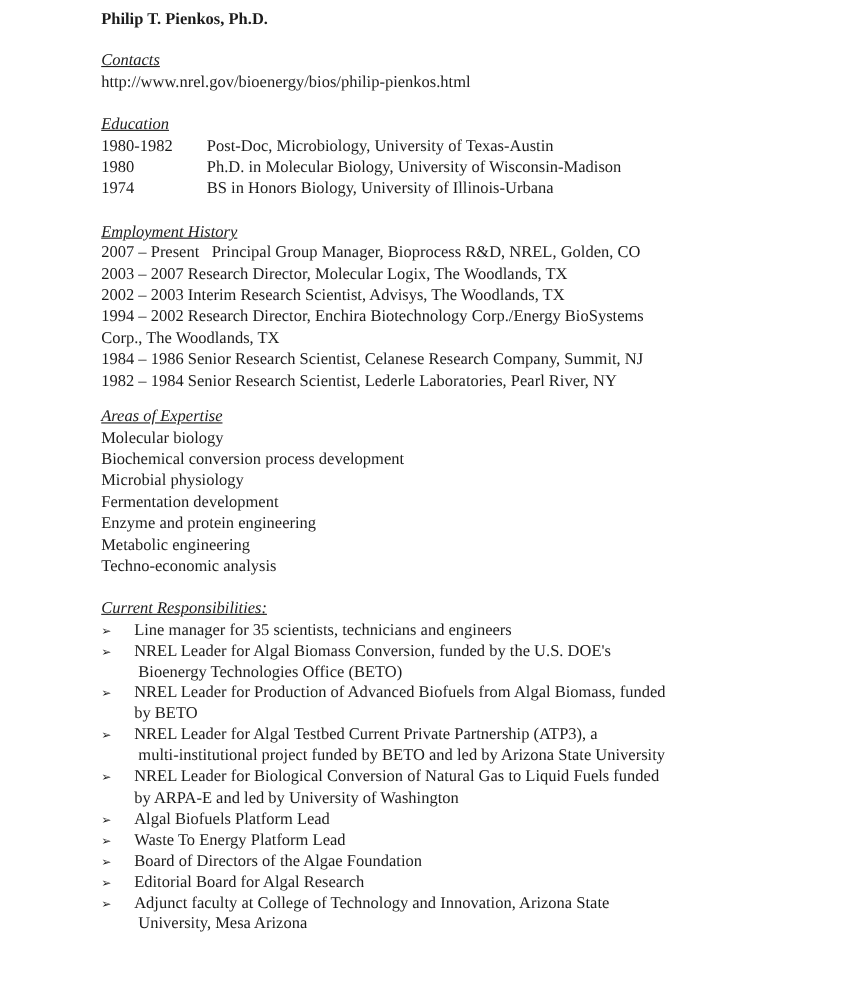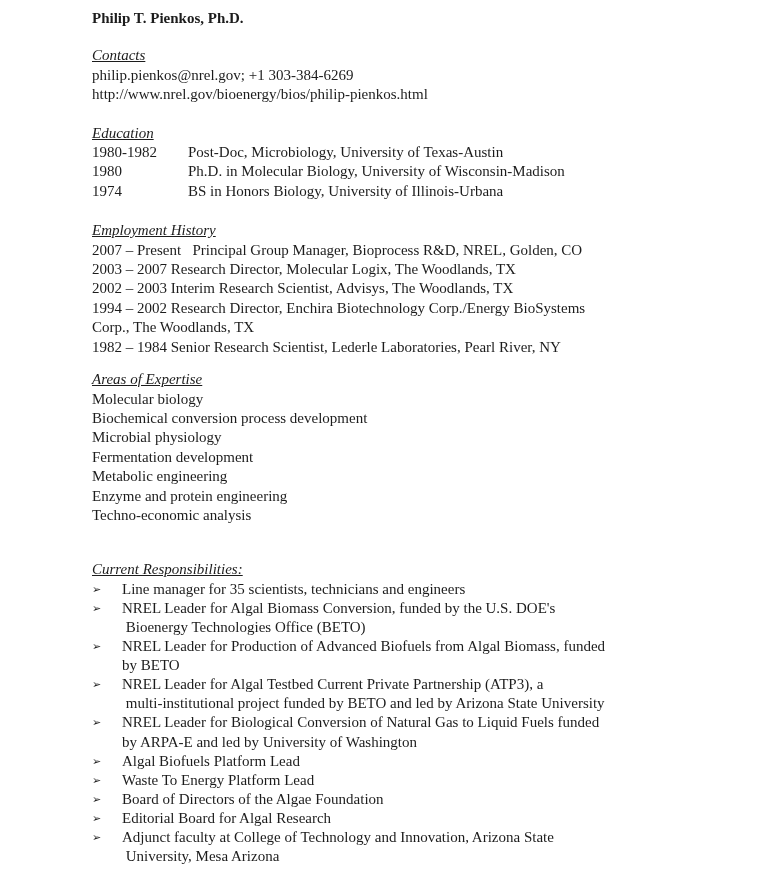--- a/index.html
+++ b/index.html
@@ -29,21 +29,21 @@
     margin: 0;
   }
   .sec-heading {
     font-style: italic;
     text-decoration: underline;
   }
   .sec-contacts { margin-top: 18px; }
   .sec-education { margin-top: 19px; }
   .sec-employment { margin-top: 20px; }
   .sec-expertise { margin-top: 13px; }
-  .sec-responsibilities { margin-top: 35px; }
+  .sec-responsibilities { margin-top: 19px; }
   .edu-row { display: flex; }
   .edu-year { width: 96px; flex: none; }
   .edu-degree { flex: 1; }
   .emp-entry { white-space: pre-wrap; }
   .emp-gap { margin-top: 3px; }
   .resp-list { line-height: 19.1px; }
   .resp-item { display: flex; align-items: flex-start; }
   .bullet {
     width: 30px;
     flex: none;
@@ -59,21 +59,20 @@
 </style>
 </head>
 <body>
 
 <div class="page">
 
   <h1 class="person-name">Philip T. Pienkos, Ph.D.</h1>
 
   <div class="sec-contacts">
     <div class="sec-heading">Contacts</div>
-    <div>philip.pienkos@nrel.gov; +1 303-384-6269</div>
     <div>http://www.nrel.gov/bioenergy/bios/philip-pienkos.html</div>
   </div>
 
   <div class="sec-education">
     <div class="sec-heading">Education</div>
     <div class="edu-row">
       <span class="edu-year">1980-1982</span>
       <span class="edu-degree">Post-Doc, Microbiology, University of Texas-Austin</span>
     </div>
     <div class="edu-row">
@@ -86,31 +85,32 @@
     </div>
   </div>
 
   <div class="sec-employment">
     <div class="sec-heading">Employment History</div>
     <div class="emp-entry">2007 – Present   Principal Group Manager, Bioprocess R&amp;D, NREL, Golden, CO</div>
     <div class="emp-entry">2003 – 2007 Research Director, Molecular Logix, The Woodlands, TX</div>
     <div class="emp-entry">2002 – 2003 Interim Research Scientist, Advisys, The Woodlands, TX</div>
     <div class="emp-entry">1994 – 2002 Research Director, Enchira Biotechnology Corp./Energy BioSystems
 Corp., The Woodlands, TX</div>
+    <div class="emp-entry">1984 – 1986 Senior Research Scientist, Celanese Research Company, Summit, NJ</div>
     <div class="emp-entry">1982 – 1984 Senior Research Scientist, Lederle Laboratories, Pearl River, NY</div>
   </div>
 
   <div class="sec-expertise">
     <div class="sec-heading">Areas of Expertise</div>
     <div>Molecular biology</div>
     <div>Biochemical conversion process development</div>
     <div>Microbial physiology</div>
     <div>Fermentation development</div>
+    <div>Enzyme and protein engineering</div>
     <div>Metabolic engineering</div>
-    <div>Enzyme and protein engineering</div>
     <div>Techno-economic analysis</div>
   </div>
 
   <div class="sec-responsibilities">
     <div class="sec-heading">Current Responsibilities:</div>
     <div class="resp-list">
       <div class="resp-item">
         <span class="bullet">➢</span>
         <span class="resp-text">Line manager for 35 scientists, technicians and engineers</span>
       </div>

